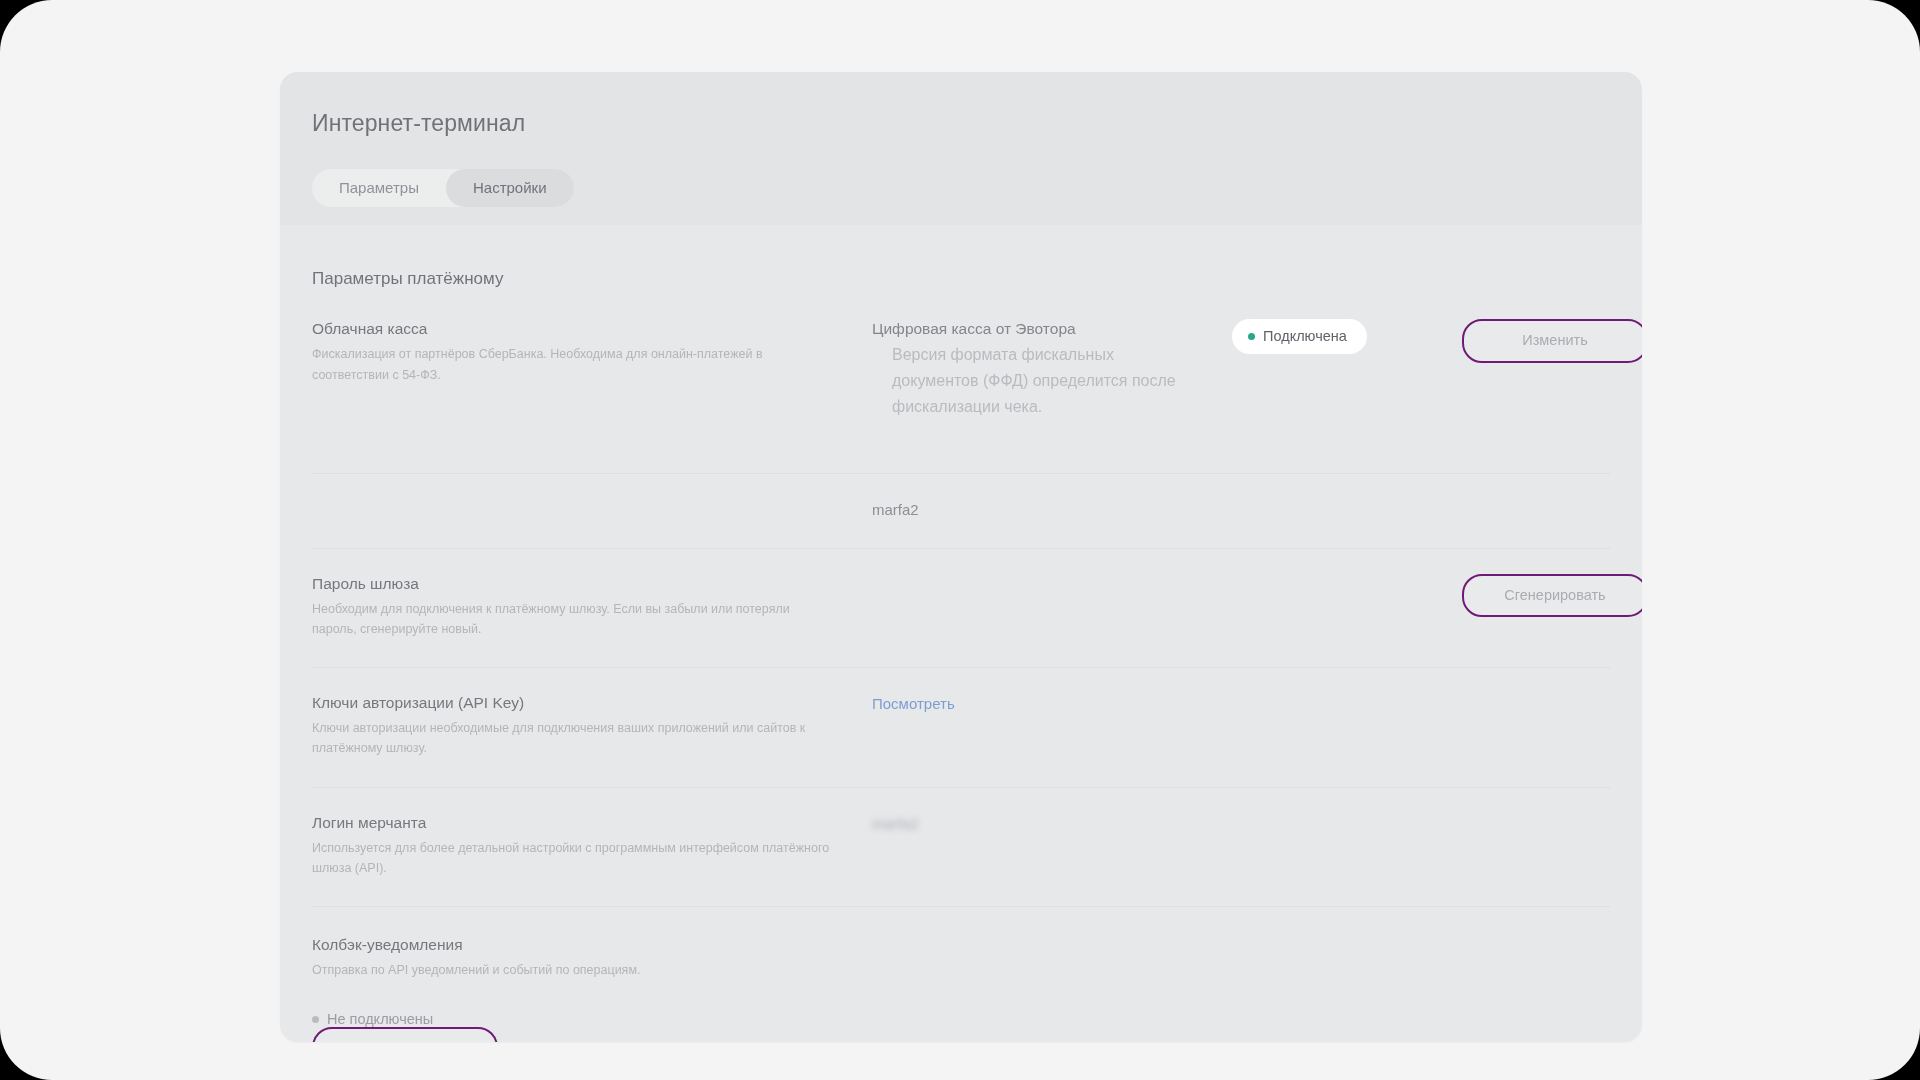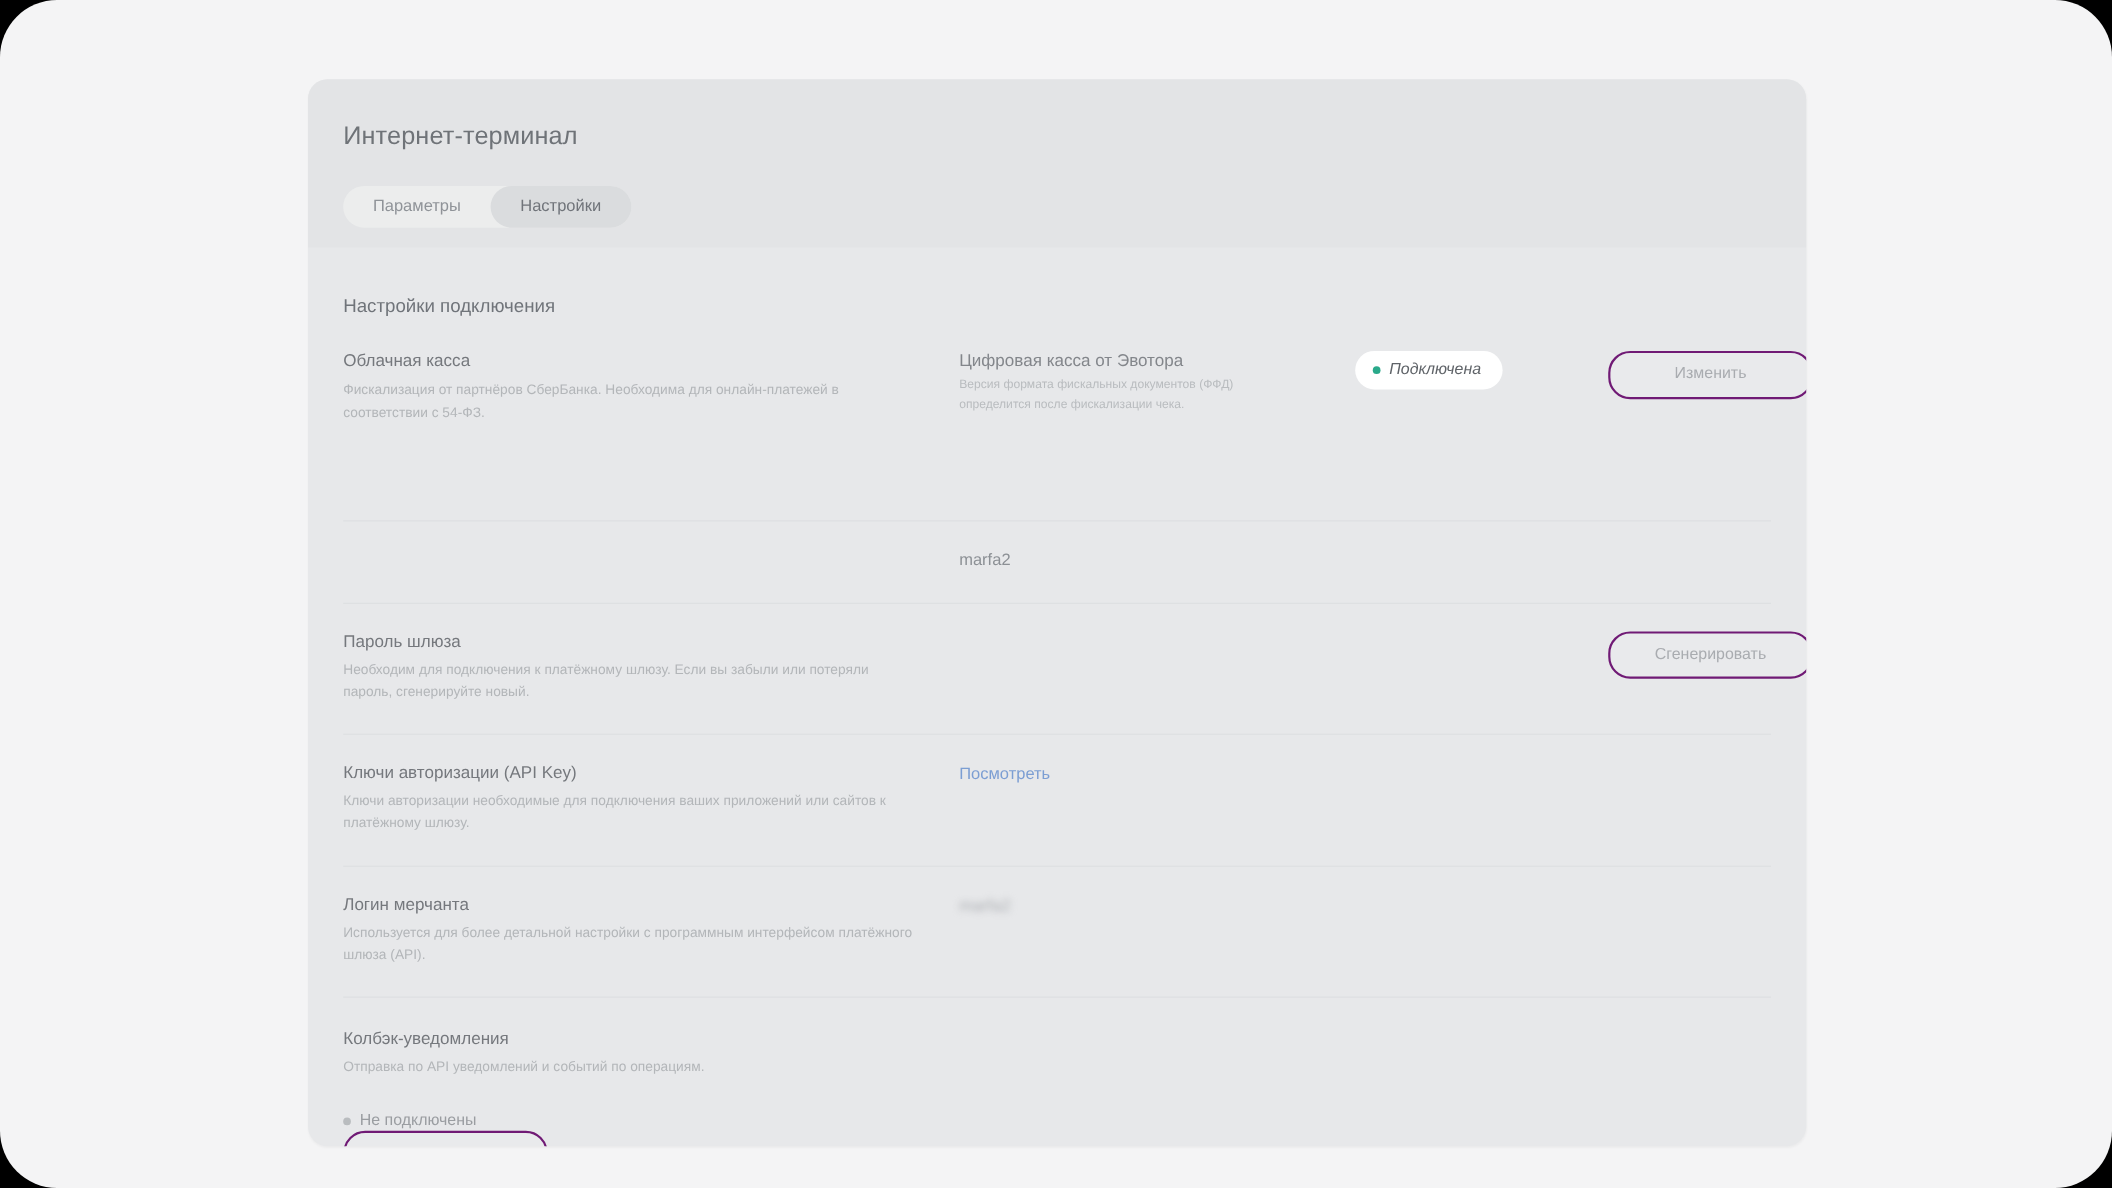--- a/index.html
+++ b/index.html
@@ -121,24 +121,25 @@
   }
 
   .mid-title {
     font-size: 15.5px;
     color: #83868b;
     line-height: 1.35;
     margin-bottom: 2px;
   }
 
   .mid-desc {
-    font-size: 11px;
+    font-size: 16px;
     color: #b9bcbf;
     line-height: 1.62;
     max-width: 310px;
+    margin-left: 20px;
   }
 
   .value-text {
     font-size: 15px;
     color: #8c9095;
     line-height: 1.4;
   }
 
   .value-redacted {
     font-size: 15px;
@@ -164,21 +165,20 @@
     font-size: 14.5px;
     line-height: 1;
     white-space: nowrap;
   }
 
   .badge.pill {
     background: #ffffff;
     border-radius: 18px;
     padding: 10px 20px 10px 16px;
     color: #5f6368;
-    font-style: italic;
   }
 
   .badge.plain {
     padding: 4px 0 0 0;
     color: #9a9da1;
     margin-top: 28px;
   }
 
   .dot {
     width: 7px;
@@ -215,21 +215,21 @@
       <div class="app-title">Интернет-терминал</div>
 
       <div class="tabs">
         <button class="tab">Параметры</button>
         <button class="tab active">Настройки</button>
       </div>
     </div>
 
     <div class="card-body">
 
-      <div class="section-title">Настройки подключения</div>
+      <div class="section-title">Параметры платёжному</div>
 
       <div class="row" style="padding-top:30px; padding-bottom:30px;">
         <div class="row-left">
           <div class="row-title">Облачная касса</div>
           <div class="row-desc">Фискализация от партнёров СберБанка. Необходима для онлайн-платежей в соответствии с 54-ФЗ.</div>
           <div class="spacer-lg"></div>
         </div>
         <div class="row-mid">
           <div class="mid-title">Цифровая касса от Эвотора</div>
           <div class="mid-desc">Версия формата фискальных документов (ФФД) определится после фискализации чека.</div>

